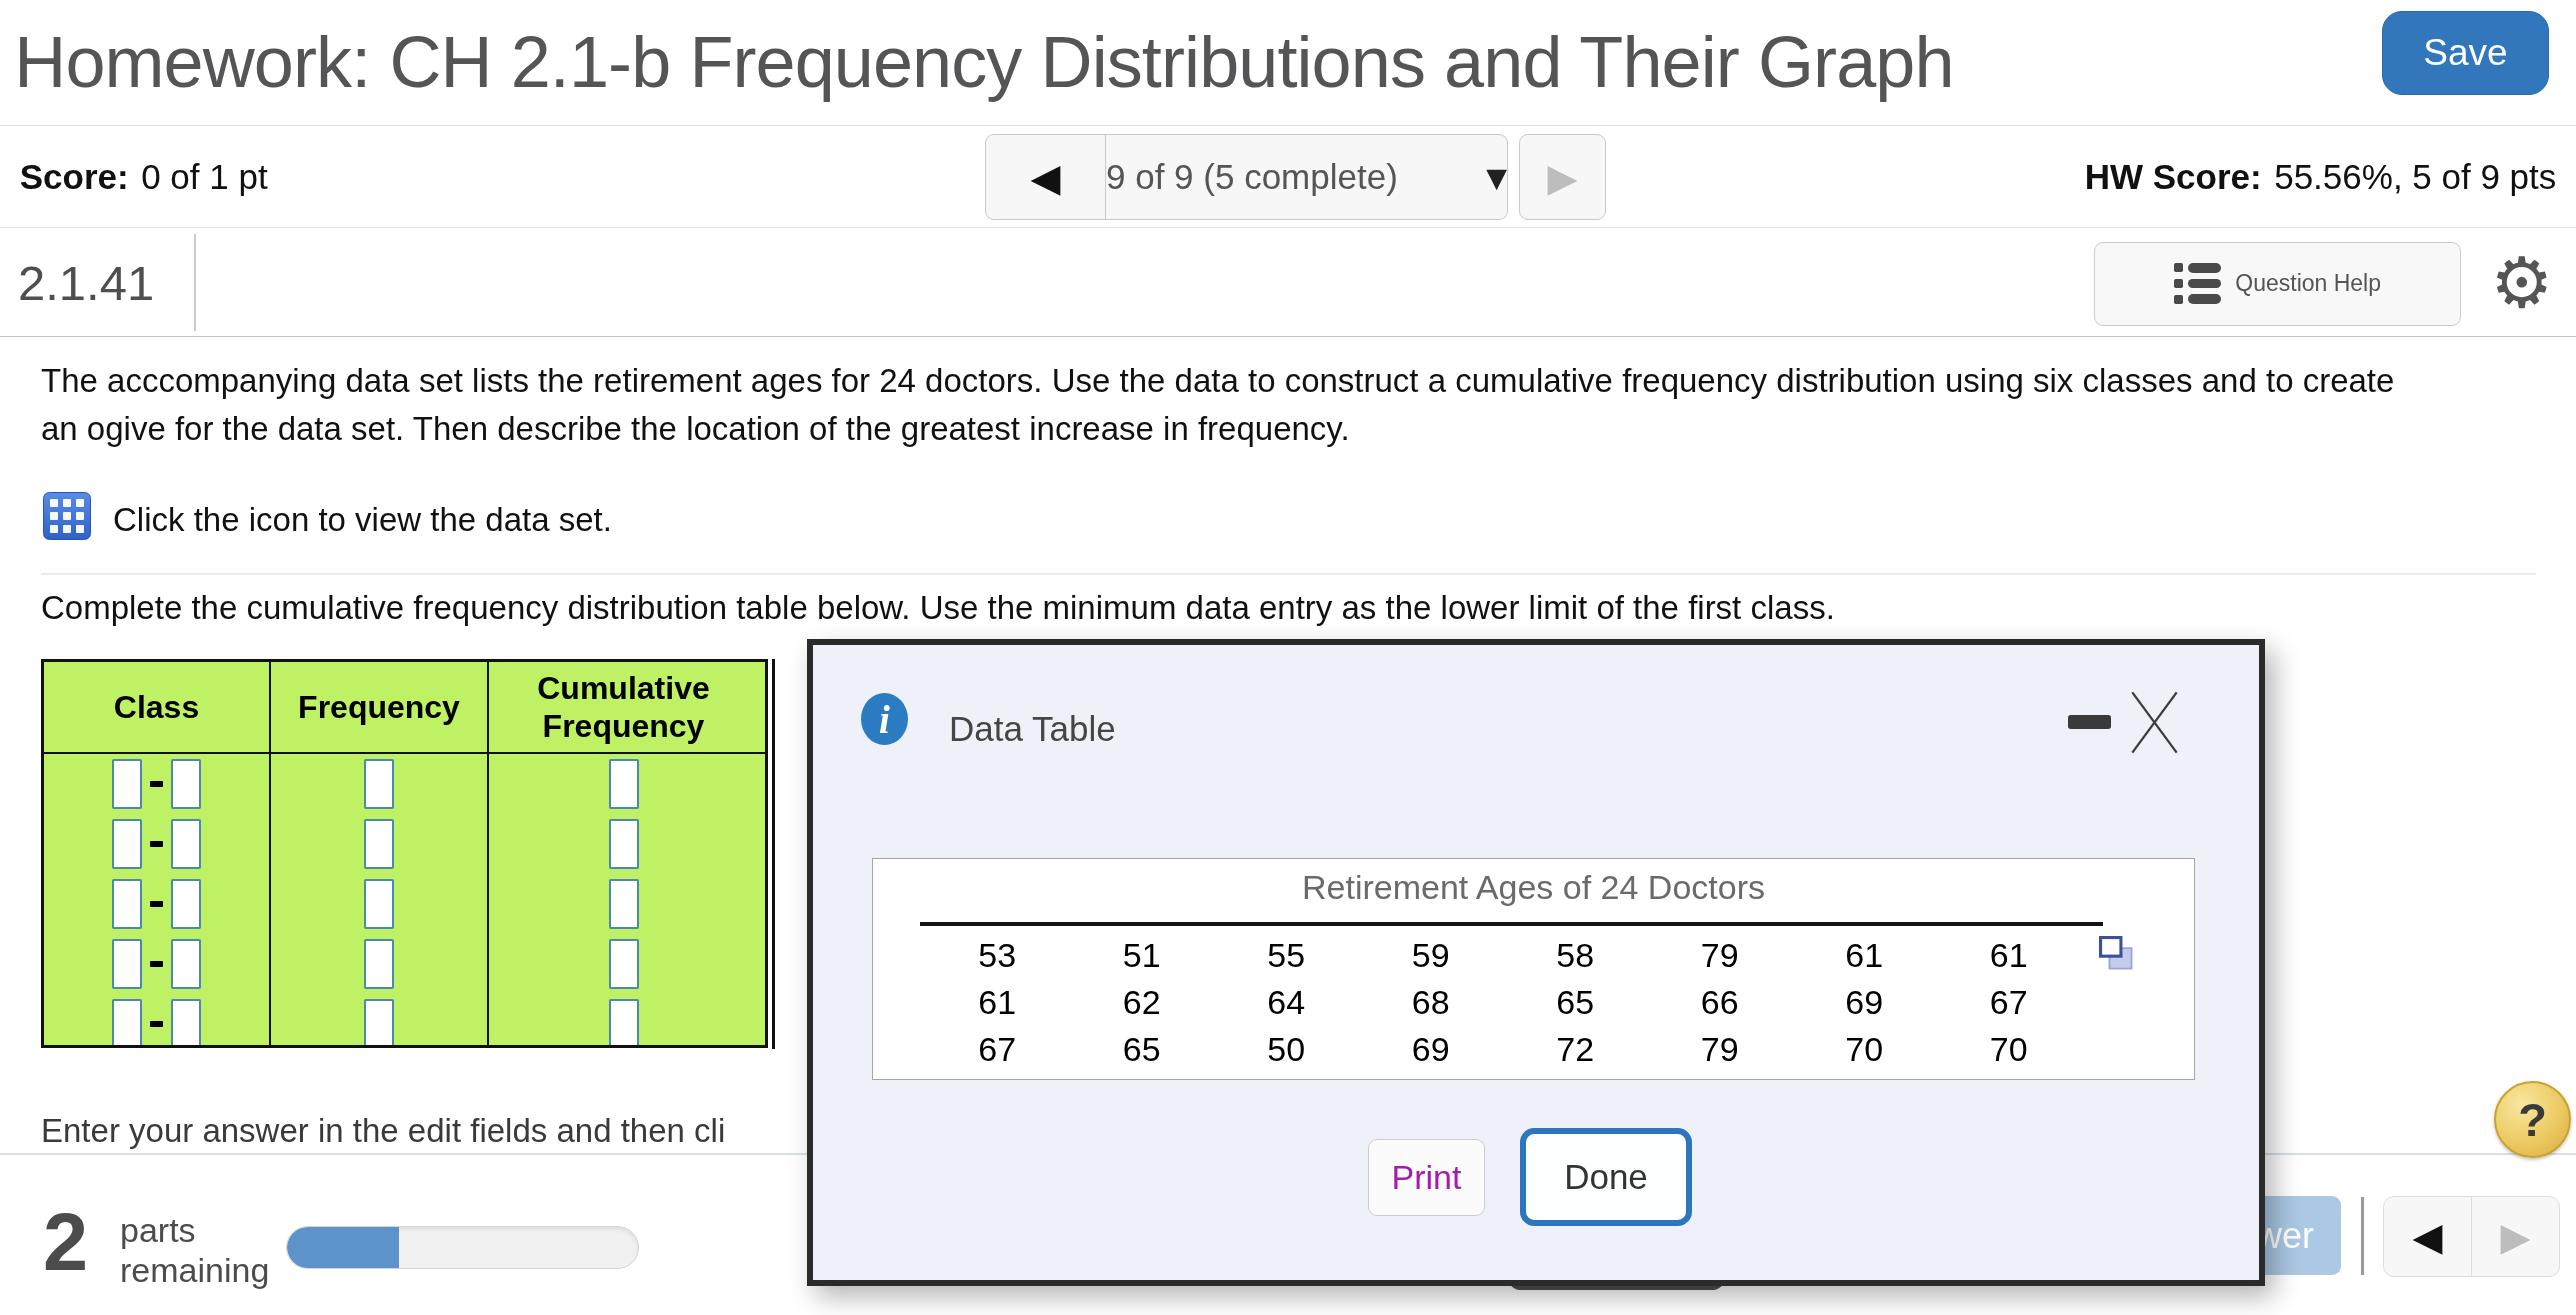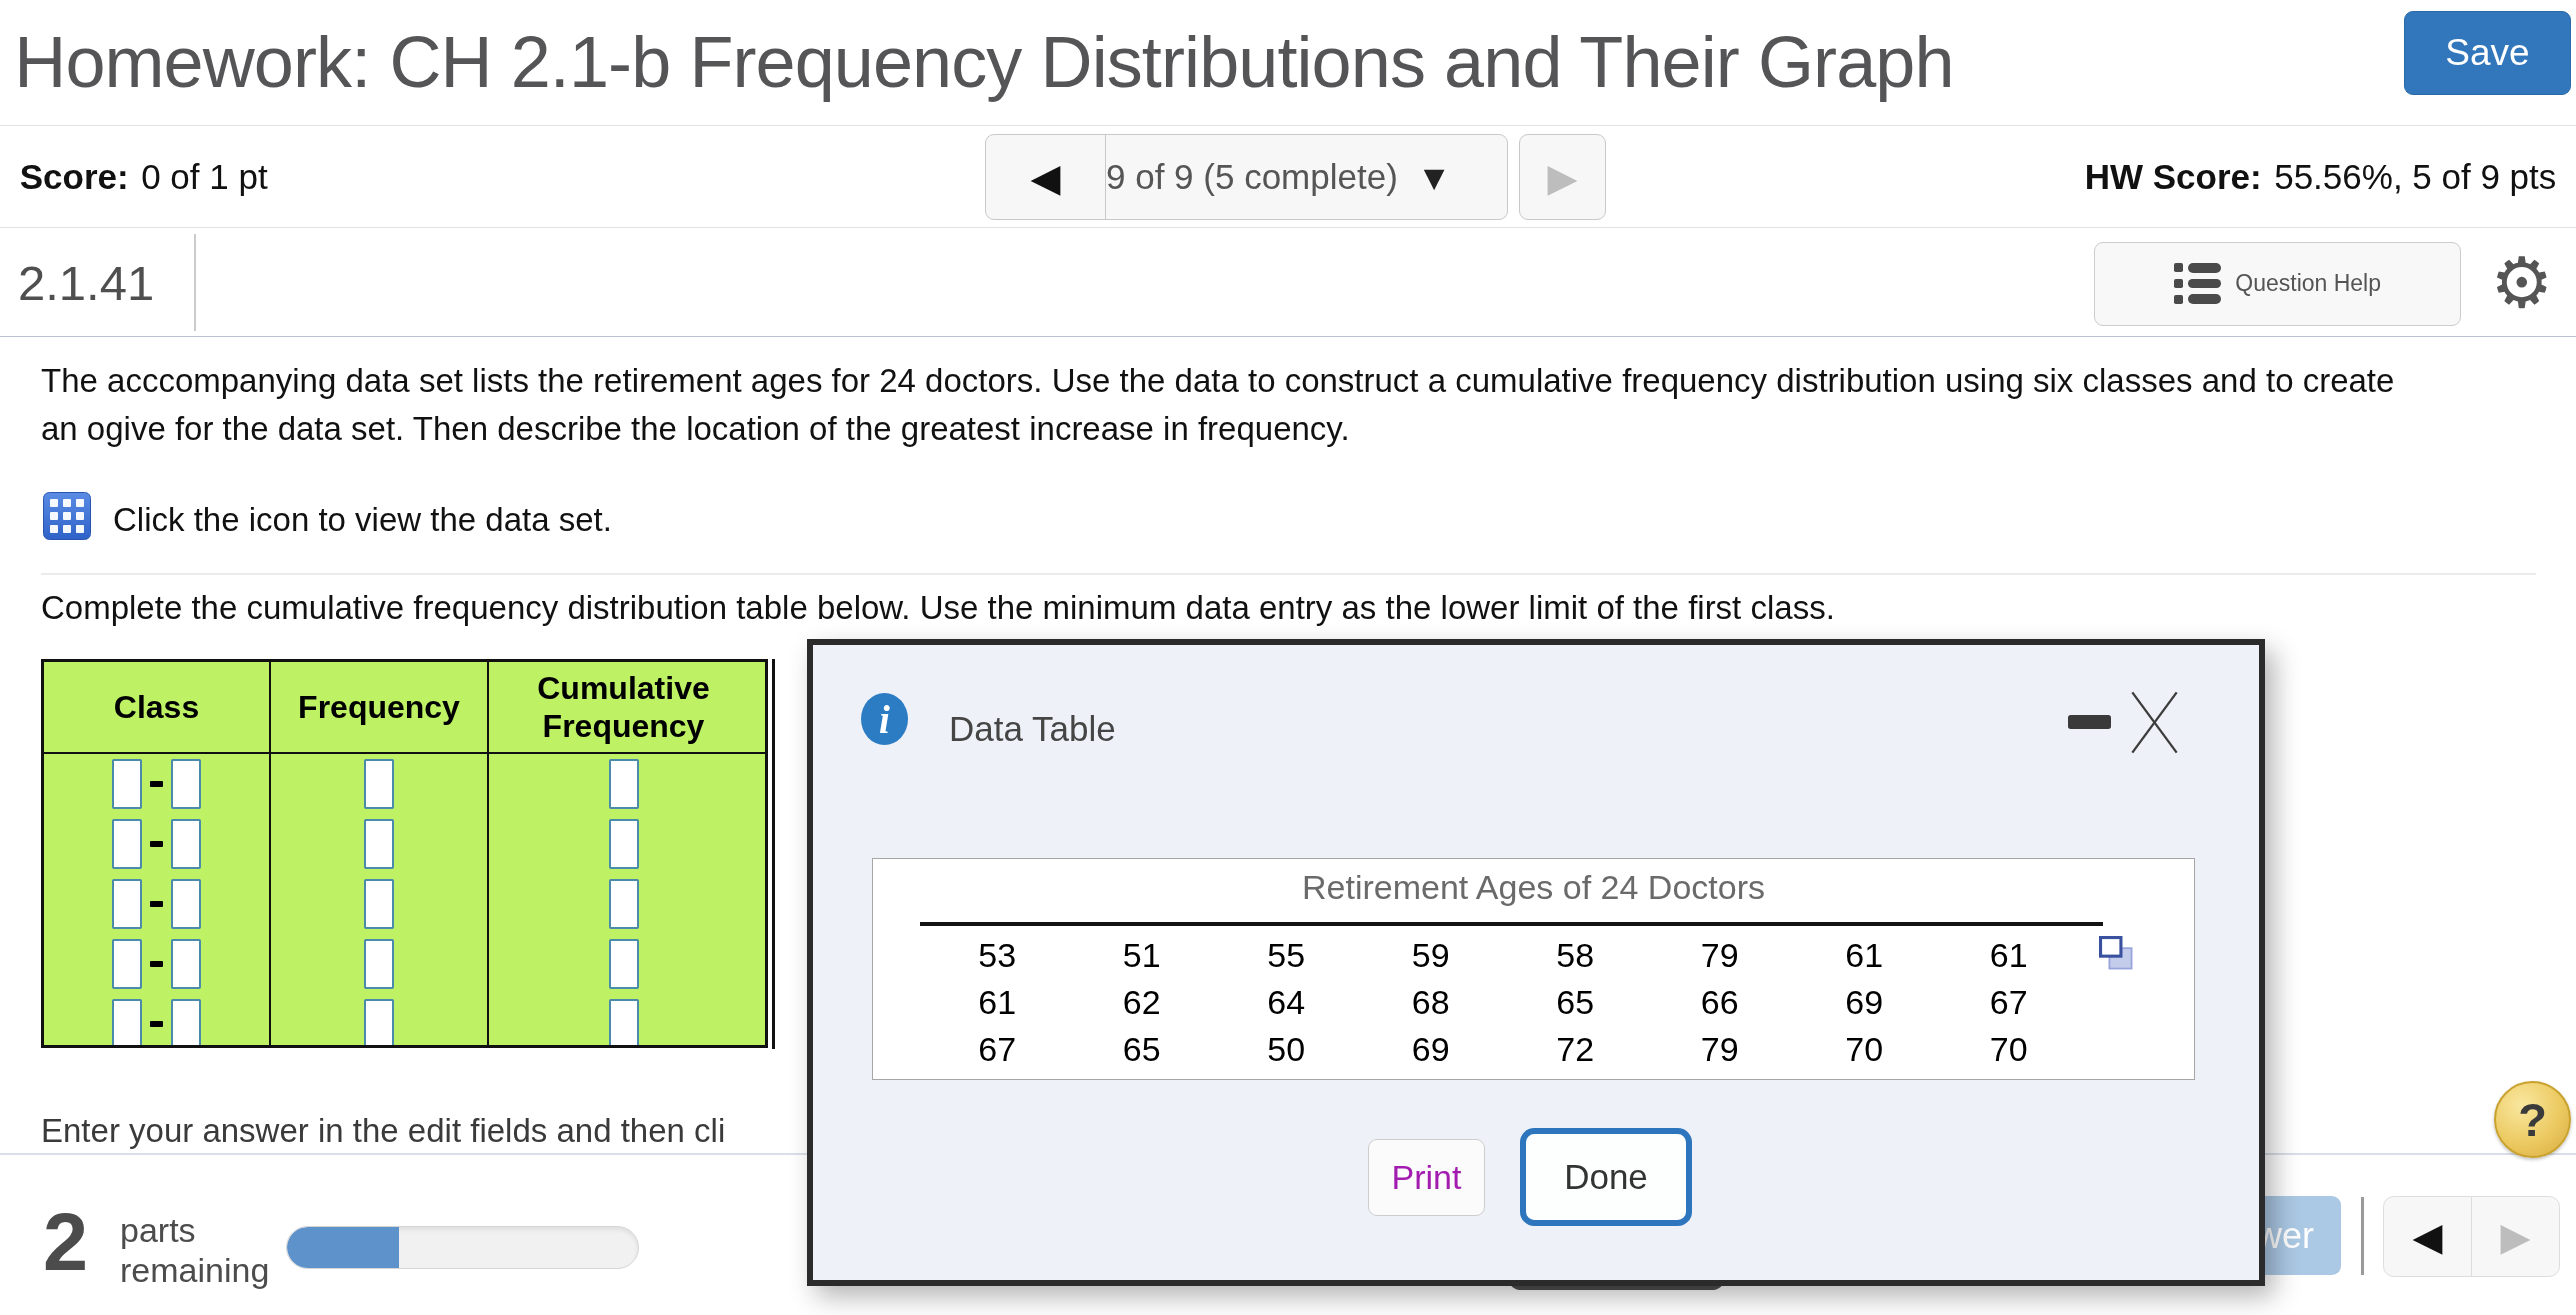--- a/index.html
+++ b/index.html
@@ -4,33 +4,33 @@
 <style>
   html,body{margin:0;padding:0}
   body{width:2576px;height:1316px;position:relative;background:#fff;
        font-family:"Liberation Sans",sans-serif;color:#222;overflow:hidden}
   .abs{position:absolute}
 
   
   #titlebar{position:absolute;left:0;top:0;width:2576px;height:125px;border-bottom:1.8px solid #e2e2e2;background:#fff}
   #page-title{position:absolute;left:14.3px;top:0;width:2417px;height:125px;line-height:125px;
       font-size:72px;letter-spacing:-0.9px;color:#555557;white-space:nowrap;overflow:hidden}
-  #save-btn{position:absolute;right:5px;top:10.7px;width:165px;height:82px;background:#3277bc;border:0.9px solid #2a69a8;
-      border-radius:9px;color:#fff;font-size:37px;display:flex;align-items:center;justify-content:center;cursor:pointer}
+  #save-btn{position:absolute;right:27px;top:10.7px;width:165px;height:82px;background:#3277bc;border:0.9px solid #2a69a8;
+      border-radius:20px;color:#fff;font-size:37px;display:flex;align-items:center;justify-content:center;cursor:pointer}
 
   
   #scorebar{position:absolute;left:0;top:127px;width:2576px;height:100px;border-bottom:1.8px solid #e2e2e2;background:#fff}
   .score-text{position:absolute;left:19.7px;top:0;height:100px;display:flex;align-items:center;font-size:35px;color:#111}
   .score-text b{margin-right:12.5px}
   #hw-text{position:absolute;right:19.7px;top:0;height:100px;display:flex;align-items:center;font-size:35px;color:#111}
   #hw-text b{margin-right:12.5px}
   #nav-main{position:absolute;left:985px;top:7.2px;height:84px;display:flex;background:#f7f7f7;
       border:1.8px solid #c9c9c9;border-radius:9px;overflow:hidden}
   #nav-prev{width:119px;height:100%;display:flex;align-items:center;justify-content:center;border-right:1.8px solid #c9c9c9;cursor:pointer}
-  #nav-label{width:401px;height:100%;display:flex;align-items:center;justify-content:flex-start;gap:26px;font-size:35px;color:#555;cursor:pointer}
+  #nav-label{width:401px;height:100%;display:flex;align-items:center;justify-content:space-between;gap:26px;font-size:35px;color:#555;cursor:pointer}
   #nav-next{position:absolute;left:1519px;top:7.2px;width:85px;height:84px;background:#f7f7f7;border:1.8px solid #c9c9c9;
       border-radius:9px;display:flex;align-items:center;justify-content:center;cursor:pointer}
   .tri{font-family:"DejaVu Sans",sans-serif}
   .tri-left{font-size:39px;color:#111}
   .tri-right{font-size:39px;color:#bdbdbd}
   .tri-down{font-size:27px;color:#222}
 
   
   #questionbar{position:absolute;left:0;top:229px;width:2576px;height:107px;border-bottom:1.8px solid #b9c4d2;background:#fff}
   #qnum{position:absolute;left:18px;top:0;height:107px;display:flex;align-items:center;font-size:49px;color:#4f4f4f}

